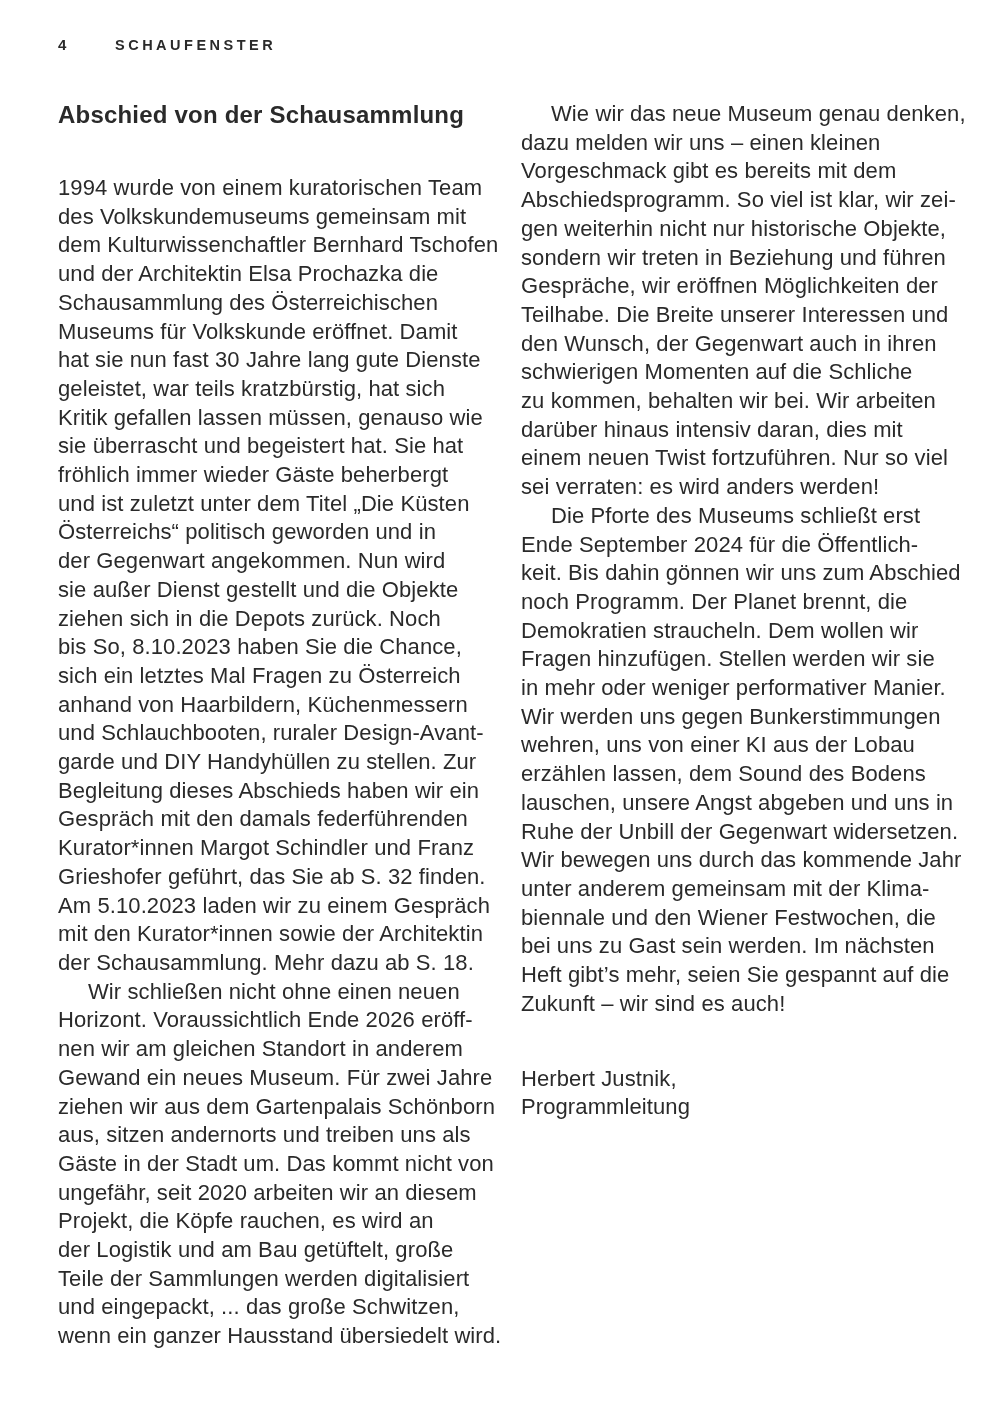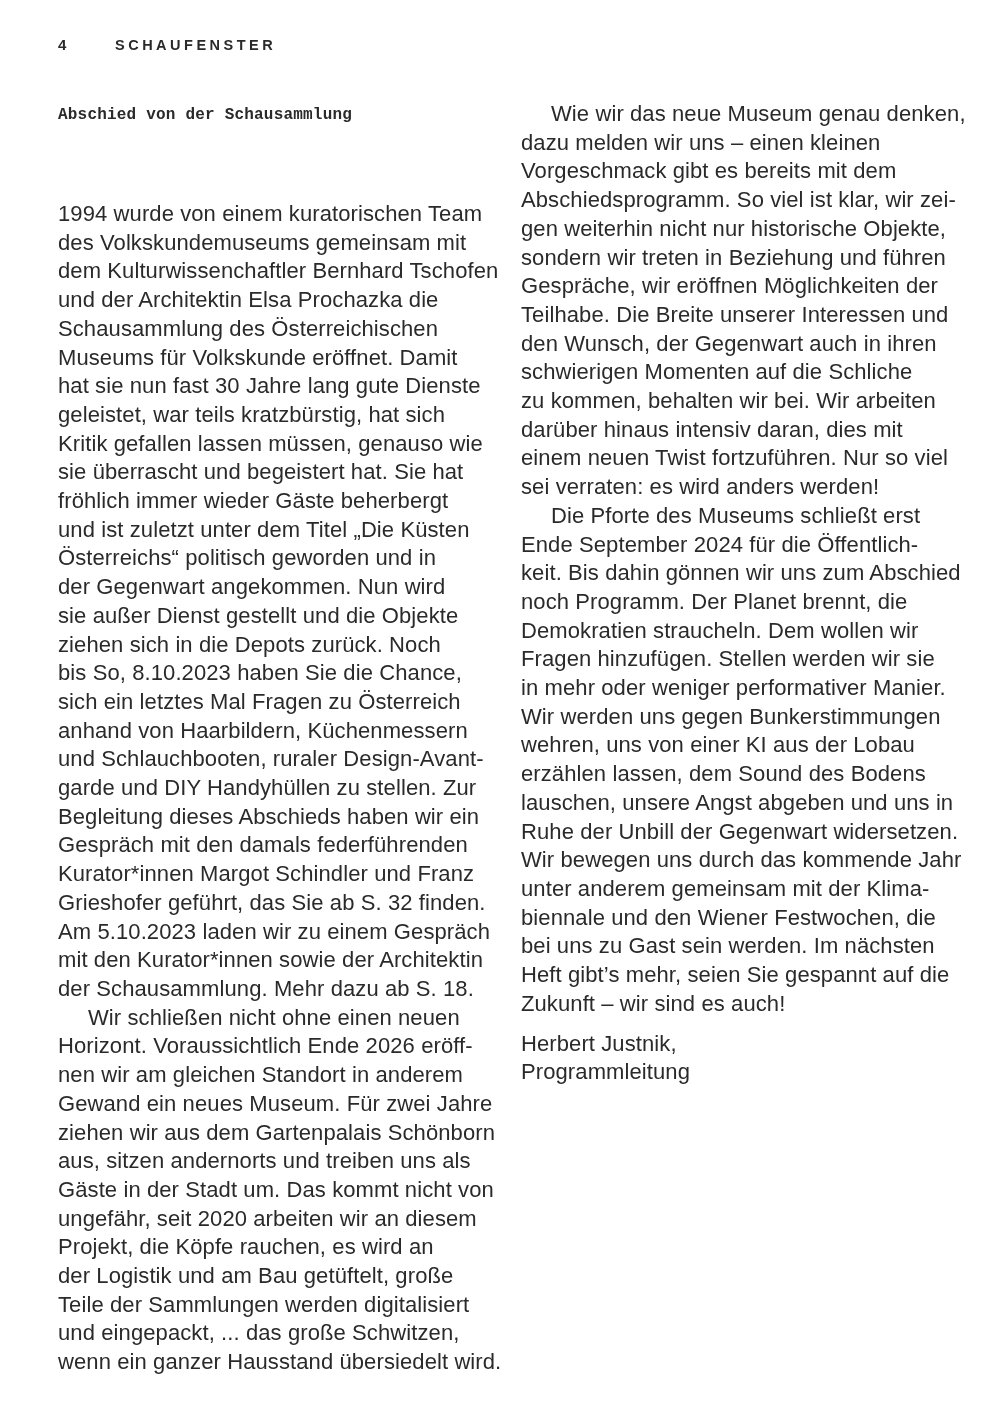--- a/index.html
+++ b/index.html
@@ -37,40 +37,39 @@
   .columns {
     display: flex;
     gap: 33px;
     margin-top: 44px;
   }
   .col {
     width: 430px;
     flex: 0 0 auto;
   }
   .article-title {
-    margin: 0 0 70px 0;
-    font-size: 16px;
+    margin: 0 0 44px 0;
+    font-size: 24px;
     line-height: 30px;
     font-weight: 700;
     letter-spacing: 0.2px;
-    font-family: Liberation Mono, monospace;
   }
   .para {
     margin: 0;
     font-size: 22px;
     line-height: 28.7px;
     letter-spacing: 0.1px;
     white-space: pre;
     font-weight: 400;
   }
   .para.indented {
     text-indent: 30px;
   }
   .byline {
-    margin-top: 11px;
+    margin-top: 46px;
   }
 </style>
 </head>
 <body>
 
 <div class="page">
 
   <header class="page-header">
     <span class="page-number">4</span>
     <span class="section-title">SCHAUFENSTER</span>

